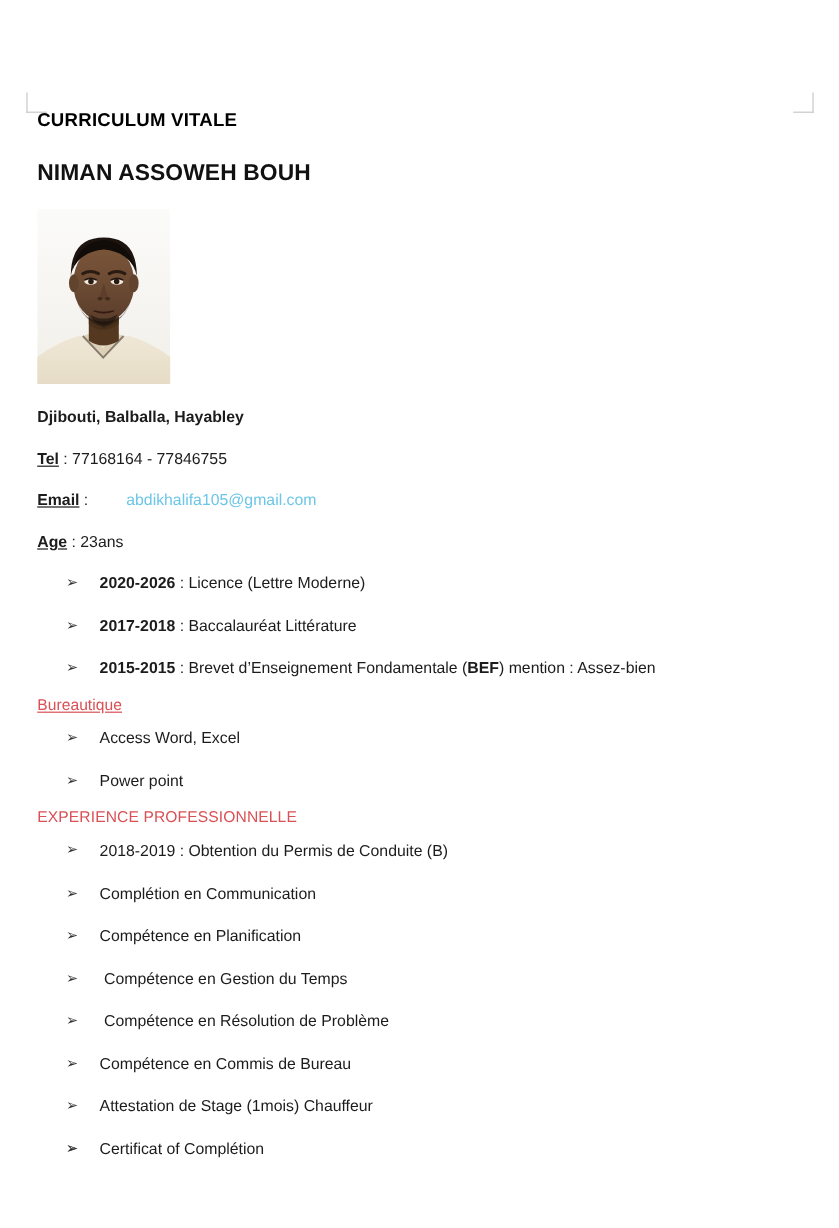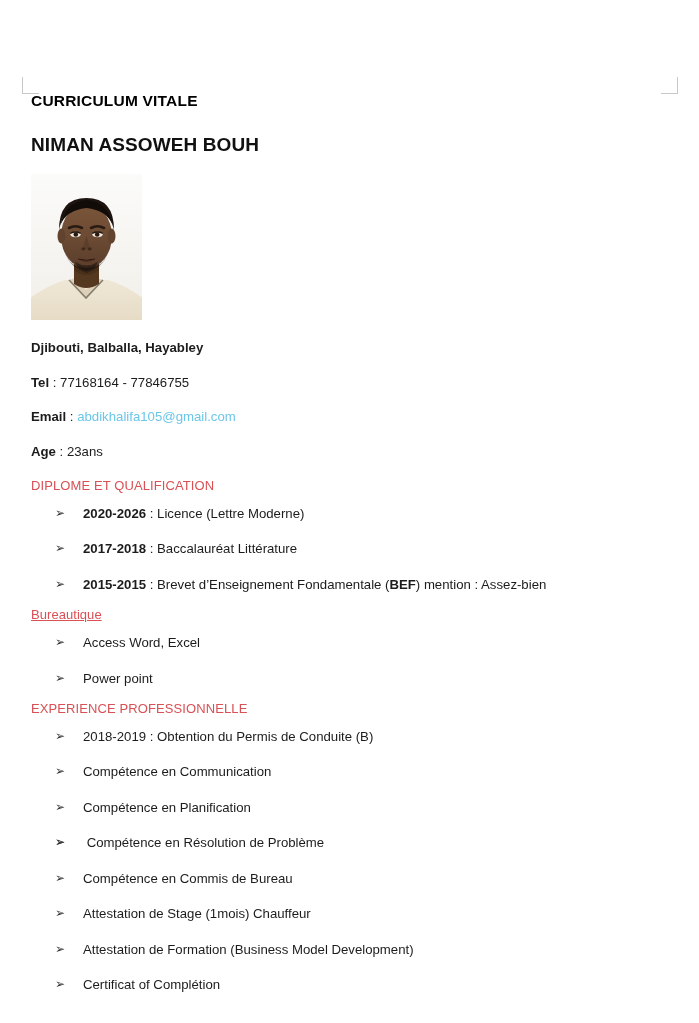--- a/index.html
+++ b/index.html
@@ -79,24 +79,24 @@
   .photo svg { display: block; }
 
   
   .contact-line {
     font-size: 13.2px;
     line-height: 1.25;
     margin-bottom: 18px;
     color: #1c1c1c;
     white-space: nowrap;
   }
-  .contact-line .lbl { font-weight: 700; }
+  .contact-line .lbl { font-weight: 700; text-decoration: underline; }
   .contact-line .val { font-weight: 400; }
   .contact-line .val.address { font-weight: 700; }
-  .contact-line .val.email { color: #6cc6e8; font-weight: 400; }
+  .contact-line .val.email { color: #6cc6e8; font-weight: 400; margin-left: 28px; }
 
   
   .section-head {
     font-size: 13px;
     font-weight: 400;
     letter-spacing: 0.1px;
     color: #d95055;
     margin: 0 0 12px 0;
     line-height: 1.2;
   }
@@ -219,45 +219,44 @@
 
     <div class="contact-line">
       <span class="lbl">Email</span><span class="val"> : </span><span class="val email">abdikhalifa105@gmail.com</span>
     </div>
 
     <div class="contact-line">
       <span class="lbl">Age</span><span class="val"> : </span><span class="val">23ans</span>
     </div>
 
     <div class="group">
-      <div class="section-head">DIPLOME ET QUALIFICATION</div>
       <ul class="bullets">
           <li><span class="bullet-icon">➢</span><span class="b">2020-2026</span><span class="n"> : Licence (Lettre Moderne)</span></li>
           <li><span class="bullet-icon">➢</span><span class="b">2017-2018</span><span class="n"> : Baccalauréat Littérature</span></li>
           <li><span class="bullet-icon">➢</span><span class="b">2015-2015</span><span class="n"> : Brevet d’Enseignement Fondamentale (</span><span class="b">BEF</span><span class="n">) mention : Assez-bien</span></li>
         </ul>
     </div>
 
     <div class="group tight">
       <div class="section-head sub">Bureautique</div>
       <ul class="bullets">
           <li><span class="bullet-icon">➢</span><span class="n">Access Word, Excel</span></li>
           <li><span class="bullet-icon">➢</span><span class="n">Power point</span></li>
         </ul>
     </div>
 
     <div class="group">
       <div class="section-head">EXPERIENCE PROFESSIONNELLE</div>
       <ul class="bullets">
           <li><span class="bullet-icon">➢</span><span class="n">2018-2019 : Obtention du Permis de Conduite (B)</span></li>
-          <li><span class="bullet-icon">➢</span><span class="n">Compétence en Communication</span></li>
+          <li><span class="bullet-icon">➢</span><span class="n">Complétion en Communication</span></li>
           <li><span class="bullet-icon">➢</span><span class="n">Compétence en Planification</span></li>
-          <li><span class="bullet-icon">➢</span></li>
+          <li><span class="bullet-icon">➢</span><span class="n"> Compétence en Gestion du Temps</span></li>
           <li><span class="bullet-icon">➢</span><span class="n"> Compétence en Résolution de Problème</span></li>
           <li><span class="bullet-icon">➢</span><span class="n">Compétence en Commis de Bureau</span></li>
           <li><span class="bullet-icon">➢</span><span class="n">Attestation de Stage (1mois) Chauffeur</span></li>
-          <li><span class="bullet-icon">➢</span><span class="n">Attestation de Formation (Business Model Development)</span></li>
+          <li><span class="bullet-icon">➢</span></li>
           <li><span class="bullet-icon">➢</span><span class="n">Certificat of Complétion</span></li>
         </ul>
     </div>
 
   </div>
 </div>
 
 </body></html>

